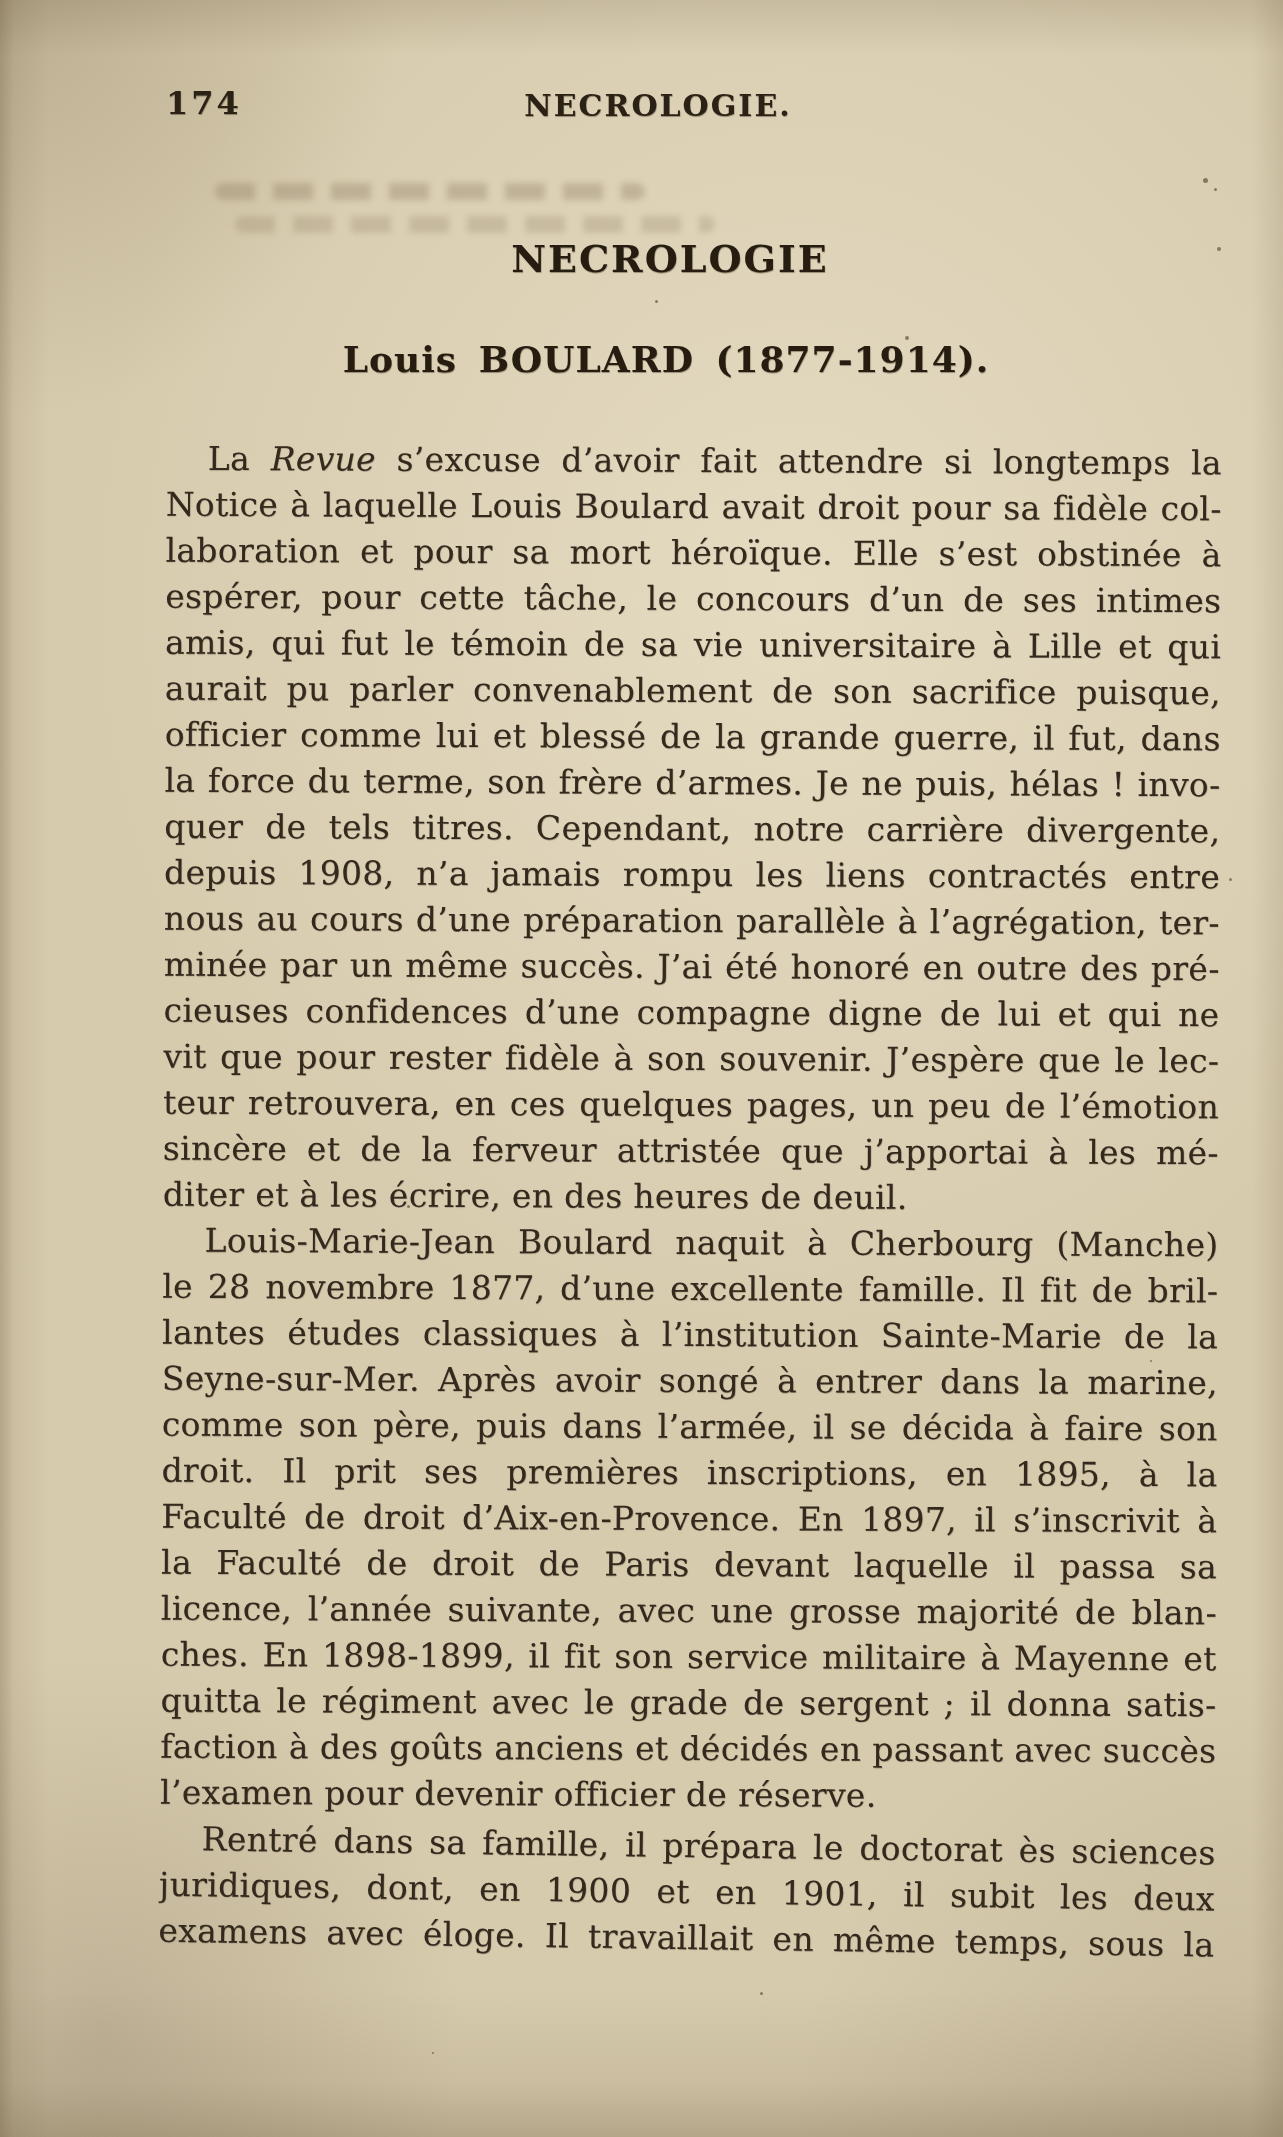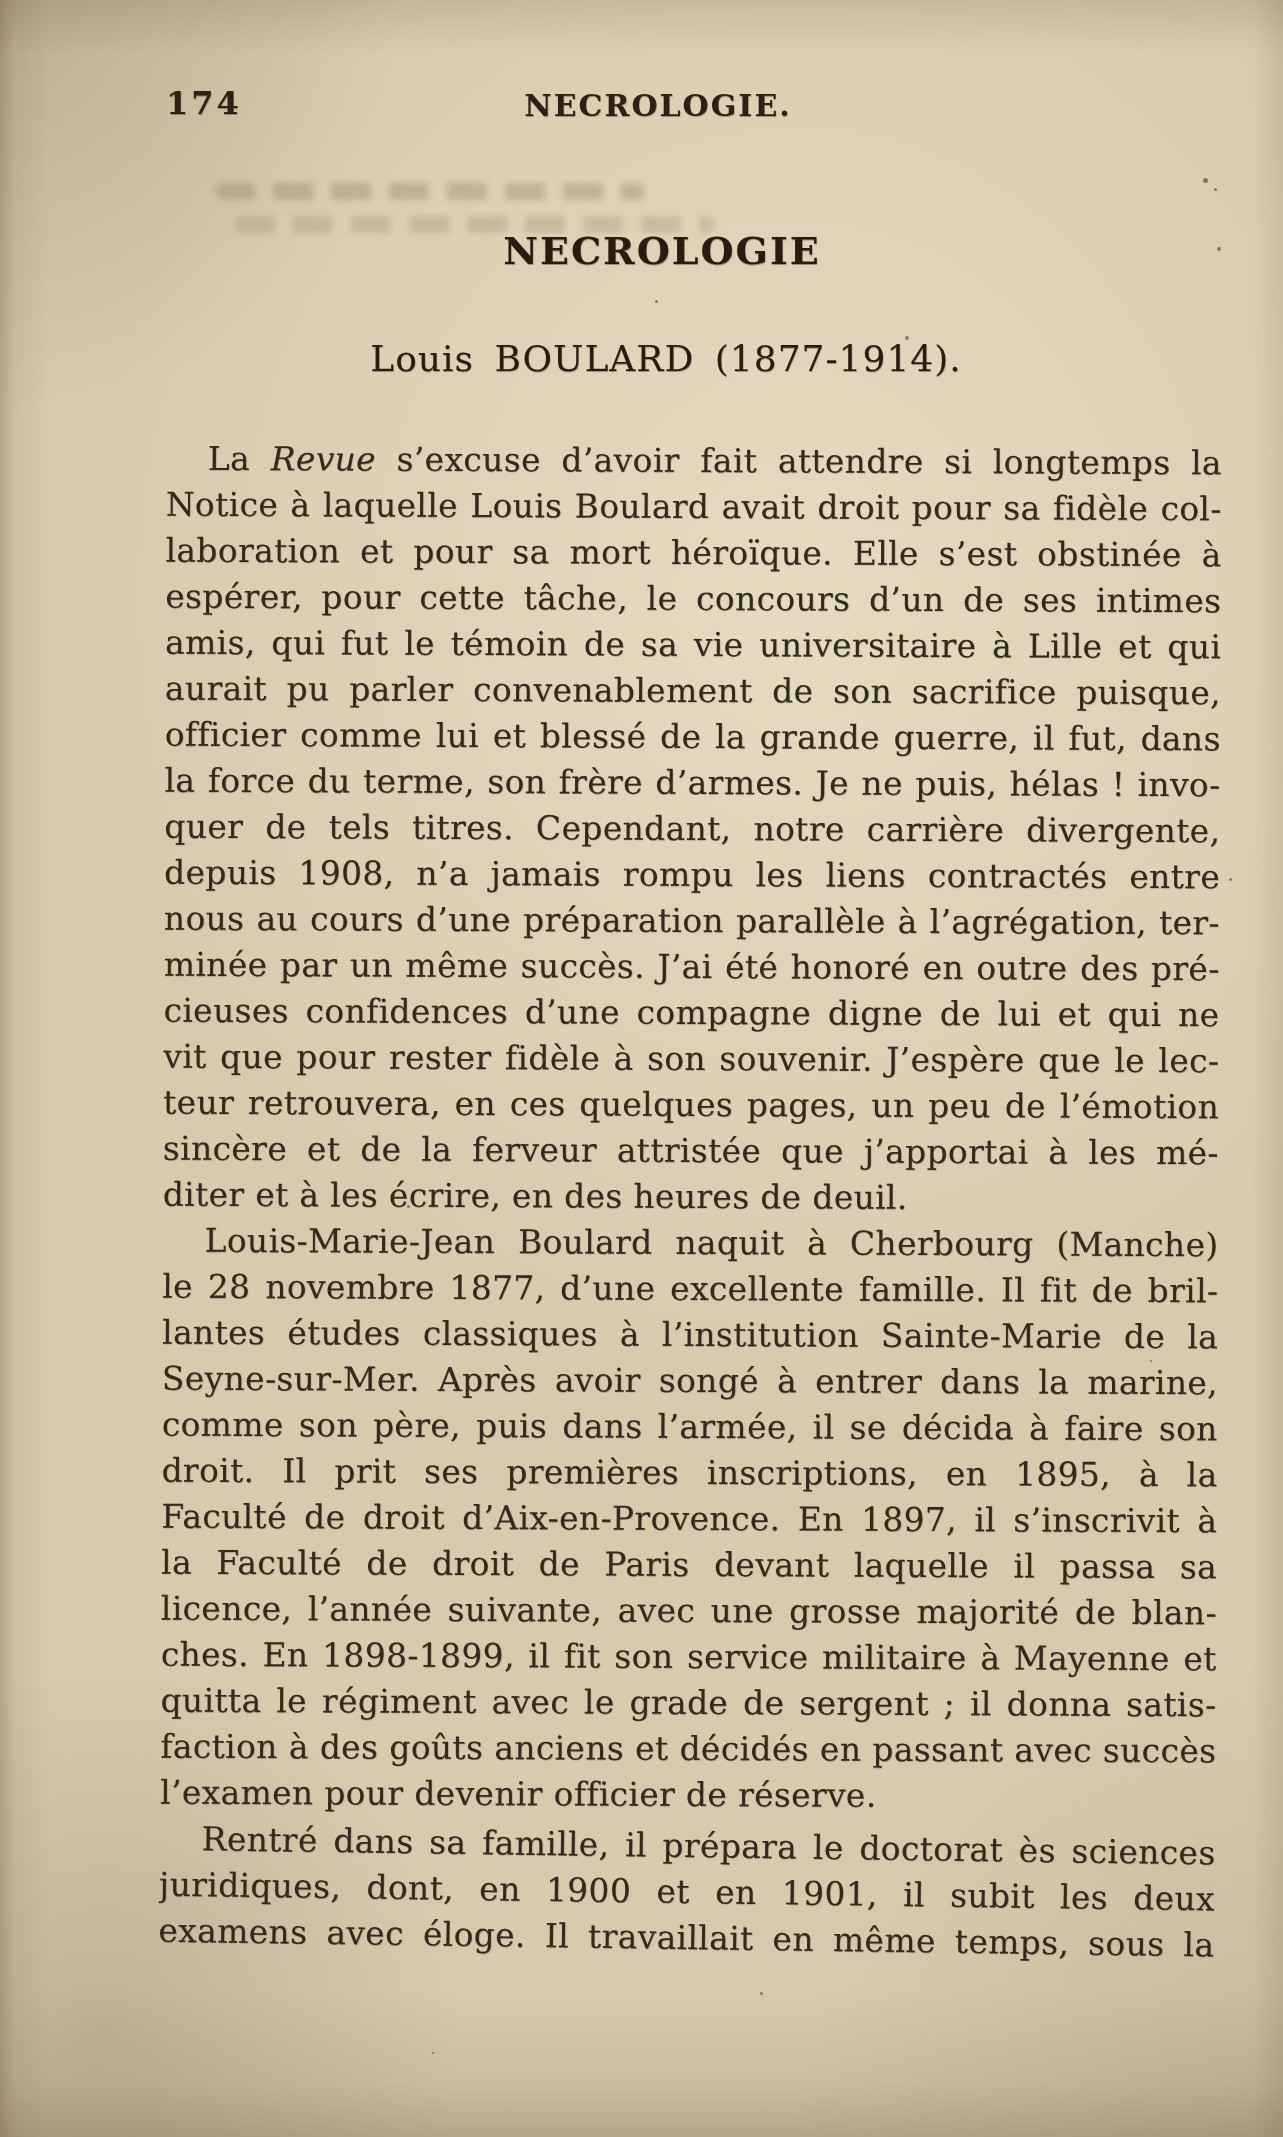--- a/index.html
+++ b/index.html
@@ -26,25 +26,25 @@
     position:absolute;left:166px;top:84px;
     font-size:32px;font-weight:bold;letter-spacing:3px;color:#2b2215;
   }
   .running-title{
     position:absolute;left:658px;top:88px;transform:translateX(-50%);
     font-size:30px;font-weight:bold;letter-spacing:2px;color:#2b2215;
   }
   .section-title{
     position:absolute;left:662px;top:228px;transform:translateX(-50%);
     font-size:38px;font-weight:bold;letter-spacing:2px;color:#261d10;
-    margin:0;white-space:nowrap;
+    margin:8px;white-space:nowrap;
   }
   .article-title{
     position:absolute;left:666px;top:338px;transform:translateX(-50%);
-    font-size:36px;font-weight:normal;letter-spacing:1px;word-spacing:8px;color:#261d10;
+    font-size:36px;font-weight:bold;letter-spacing:1px;word-spacing:8px;color:#261d10;
     margin:0;white-space:nowrap;
   }
   .body-text{
     position:absolute;left:166px;top:438px;width:1056px;
     font-size:33px;line-height:46px;letter-spacing:0.3px;
     transform:rotate(0.25deg);transform-origin:50% 0;
   }
   .para{margin:0;}
   .para:nth-child(3){transform:rotate(0.55deg);transform-origin:0 0;}
   .line{

